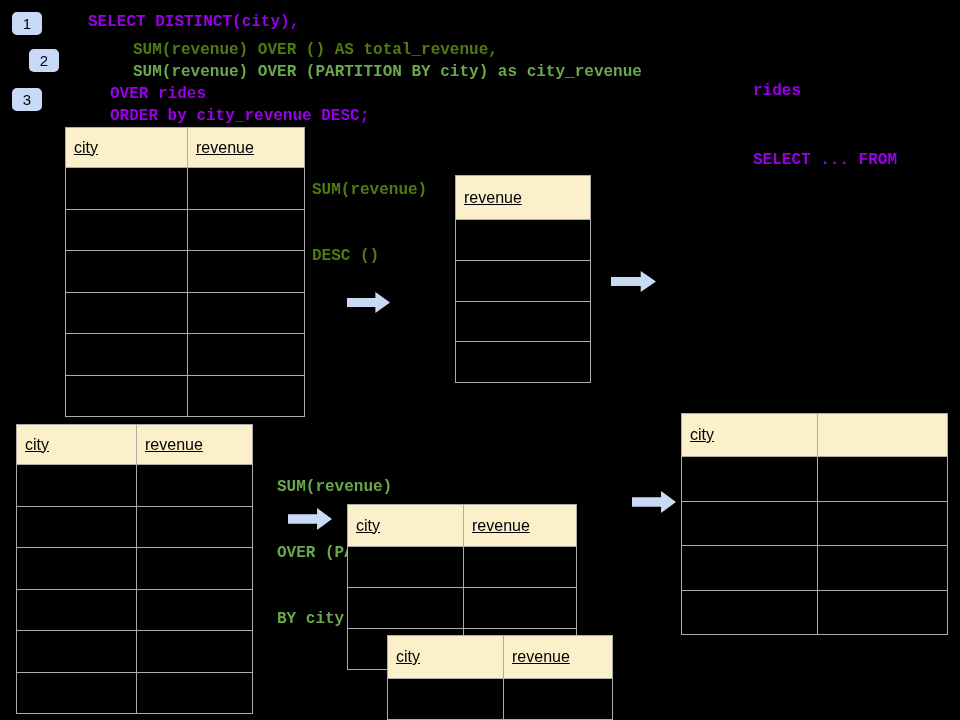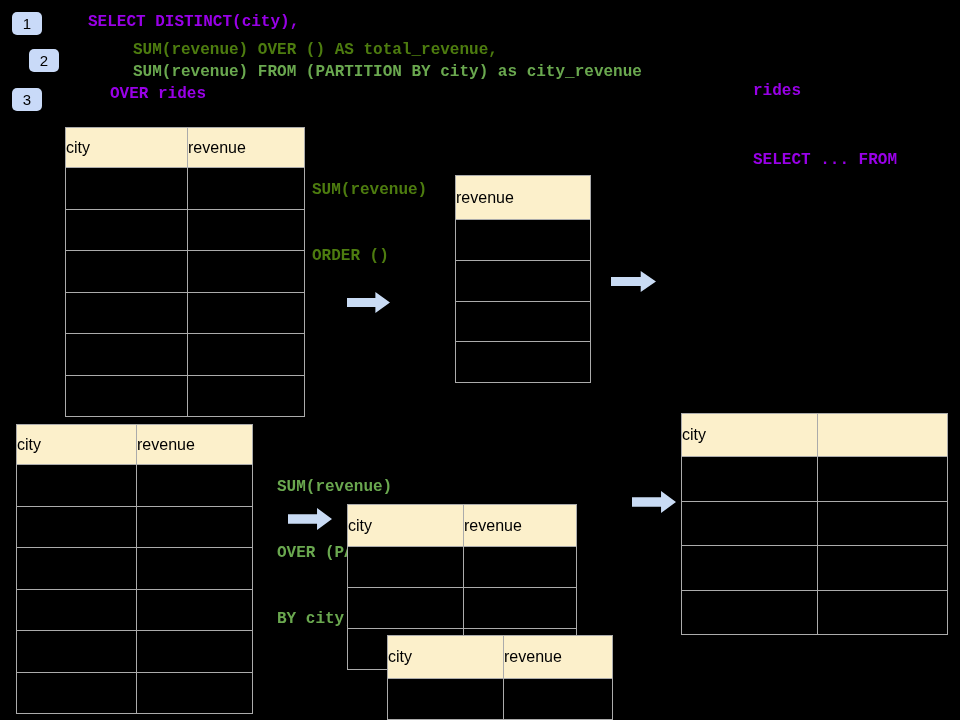--- a/index.html
+++ b/index.html
@@ -30,53 +30,54 @@
   .a3{left:288px;top:508px;width:44px;height:22px}
   .a4{left:632px;top:491px;width:44px;height:22px}
 
   
   .tbl{position:absolute;background:#000;border:1px solid #ABABAB;box-sizing:border-box;}
   .trow{display:flex;border-top:1px solid #ABABAB;box-sizing:border-box;}
   .trow.head{border-top:none;background:#FCF0CB;}
   .tcell{box-sizing:border-box;height:100%;}
   .tcell.c1{border-right:1px solid #ABABAB;}
   .tcell.c2{flex:1;}
-  .hcell{display:flex;align-items:center;padding-left:0;
-         font:16px "Liberation Sans",sans-serif;color:#000;}
+  .hcell{display:flex;align-items:center;padding-left:8px;
+         font:16px "Liberation Sans",sans-serif;color:#000;text-decoration:underline;}
 
   .t1{left:65px;top:127px;width:240px}.t1 .trow{height:41.5px}.t1 .trow.head{height:39px}.t1 .c1{width:122px}
   .t2{left:455px;top:175px;width:136px}.t2 .trow{height:40.75px}.t2 .trow.head{height:43px}
       .t2 .c1{width:100%;border-right:none}
   .t3{left:16px;top:424px;width:237px}.t3 .trow{height:41.5px}.t3 .trow.head{height:39px}.t3 .c1{width:120px}
   .t4{left:347px;top:504px;width:230px}.t4 .trow{height:41px}.t4 .trow.head{height:41px}.t4 .c1{width:116px}
   .t5{left:387px;top:635px;width:226px}.t5 .trow{height:41px}.t5 .trow.head{height:42px}.t5 .c1{width:116px}
   .t6{left:681px;top:413px;width:267px}.t6 .trow{height:44.5px}.t6 .trow.head{height:42px}.t6 .c1{width:136px}
 </style>
 </head>
 <body>
 
 <div class="stage">
 
   <div class="badge b1">1</div>
   <div class="badge b2">2</div>
   <div class="badge b3">3</div>
 
   <div class="code c-purple l1">SELECT DISTINCT(city),</div>
   <div class="code c-red    l2">SUM(revenue) OVER () AS total_revenue,</div>
-  <div class="code c-green  l3">SUM(revenue) FROM (PARTITION BY city) as city_revenue</div>
+  <div class="code c-green  l3">SUM(revenue) OVER (PARTITION BY city) as city_revenue</div>
   <div class="code c-purple l4">OVER rides</div>
+  <div class="code c-purple l5">ORDER by city_revenue DESC;</div>
 
   <div class="code c-purple note-side">
     <div>rides</div>
     <div>SELECT ... FROM</div>
   </div>
 
   <div class="code c-red note-total">
     <div>SUM(revenue)</div>
-    <div>ORDER ()</div>
+    <div>DESC ()</div>
   </div>
 
   <div class="code c-green note-part">
     <div>SUM(revenue)</div>
     <div>OVER (PARTITION</div>
     <div>BY city)</div>
   </div>
 
   <div class="arrow a1"></div>
   <div class="arrow a2"></div>

